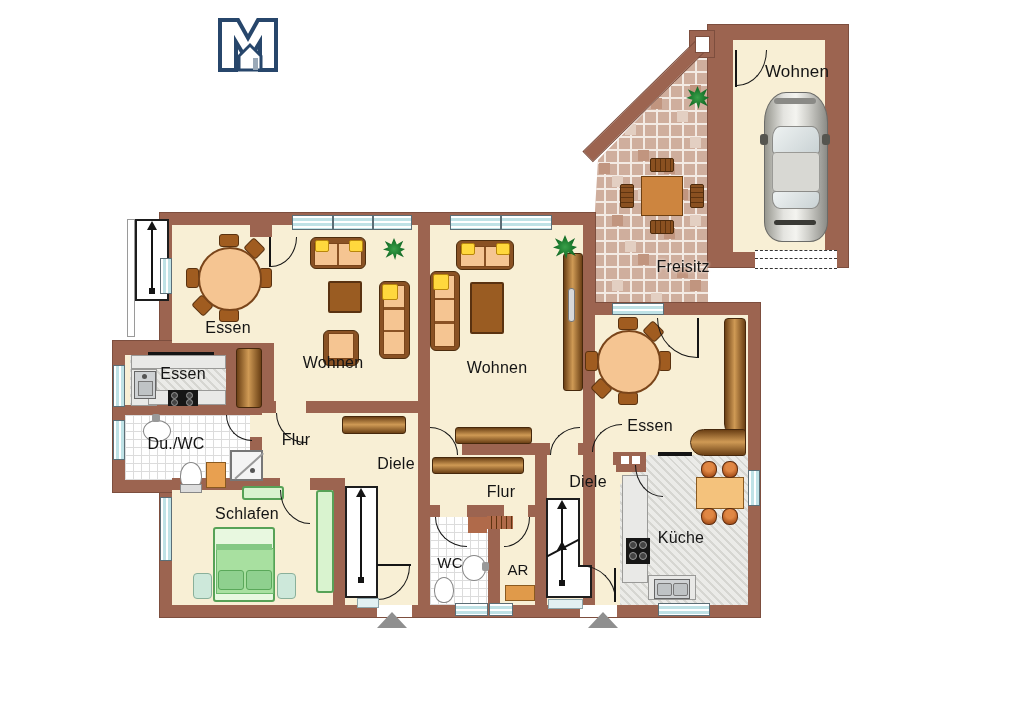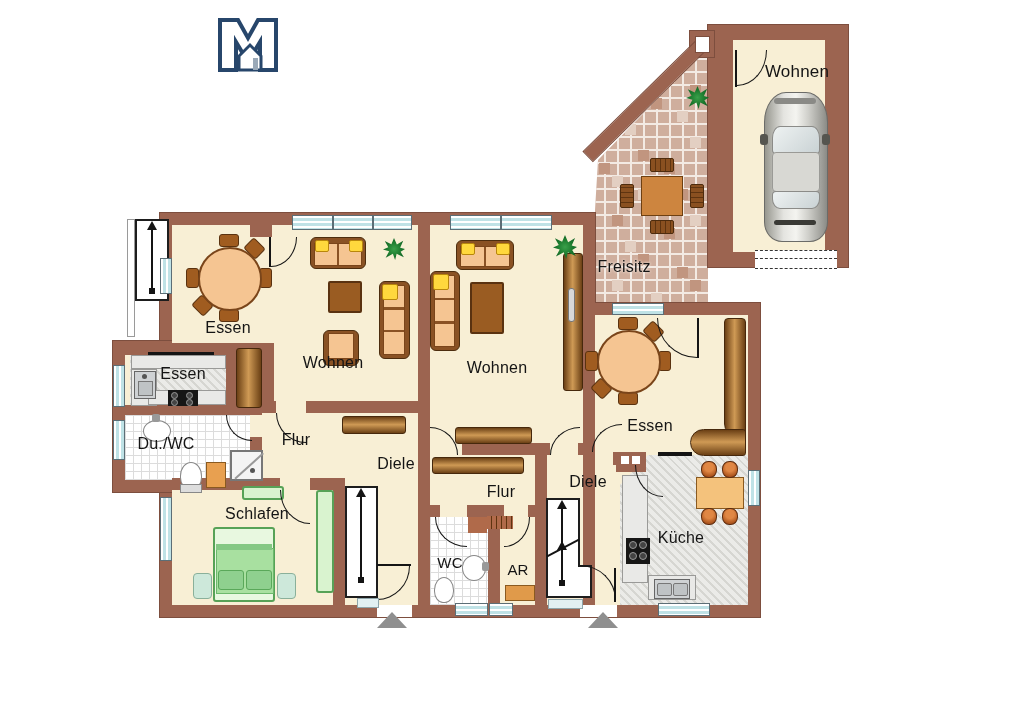--- a/index.html
+++ b/index.html
@@ -317,28 +317,28 @@
     <div class="glass" style="left:8px;top:99px;width:46px;height:16px;border-radius:4px 4px 8px 8px/4px 4px 10px 10px;"></div>
     <div class="abs" style="left:-4px;top:42px;width:8px;height:11px;background:#55554f;border-radius:3px;z-index:21;"></div>
     <div class="abs" style="left:58px;top:42px;width:8px;height:11px;background:#55554f;border-radius:3px;z-index:21;"></div>
     <div class="abs" style="left:10px;top:128px;width:42px;height:5px;background:#3a3a36;border-radius:3px;z-index:21;"></div>
   </div>
 
   <div class="tri" style="left:377px;top:612px;"></div>
   <div class="tri" style="left:588px;top:612px;"></div>
 
   <div class="lbl" style="left:797px;top:72px;font-size:17px;">Wohnen</div>
-  <div class="lbl" style="left:624px;top:267px;text-shadow:0 0 3px #efe2d8,0 0 3px #efe2d8;">Freisitz</div>
+  <div class="lbl" style="left:683px;top:267px;text-shadow:0 0 3px #efe2d8,0 0 3px #efe2d8;">Freisitz</div>
   <div class="lbl" style="left:228px;top:328px;">Essen</div>
   <div class="lbl" style="left:333px;top:363px;">Wohnen</div>
   <div class="lbl" style="left:183px;top:374px;">Essen</div>
-  <div class="lbl" style="left:166px;top:444px;">Du./WC</div>
+  <div class="lbl" style="left:176px;top:444px;">Du./WC</div>
   <div class="lbl" style="left:296px;top:440px;">Flur</div>
   <div class="lbl" style="left:396px;top:464px;">Diele</div>
-  <div class="lbl" style="left:257px;top:514px;">Schlafen</div>
+  <div class="lbl" style="left:247px;top:514px;">Schlafen</div>
   <div class="lbl" style="left:497px;top:368px;">Wohnen</div>
   <div class="lbl" style="left:650px;top:426px;">Essen</div>
   <div class="lbl" style="left:501px;top:492px;">Flur</div>
   <div class="lbl" style="left:588px;top:482px;">Diele</div>
   <div class="lbl" style="left:450px;top:562px;font-size:15px;">WC</div>
   <div class="lbl" style="left:518px;top:569px;font-size:15px;">AR</div>
   <div class="lbl" style="left:681px;top:538px;">Küche</div>
 
 </div>
 

